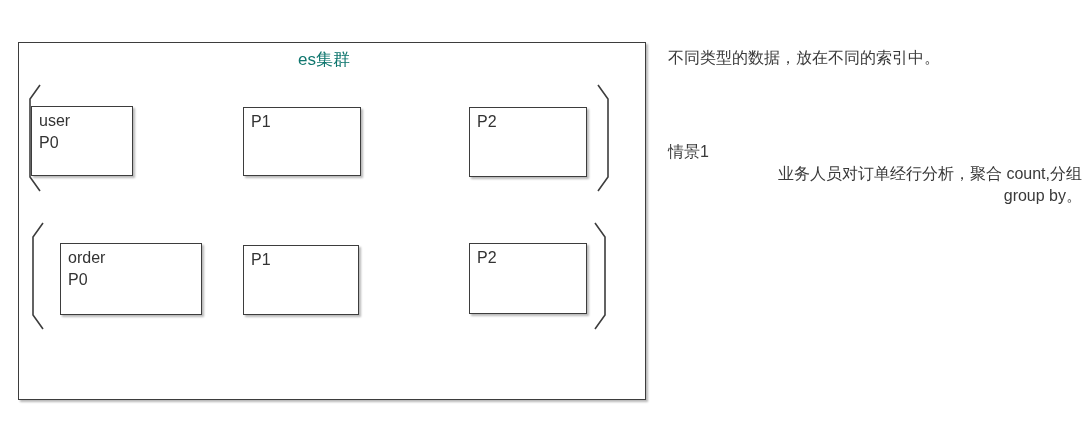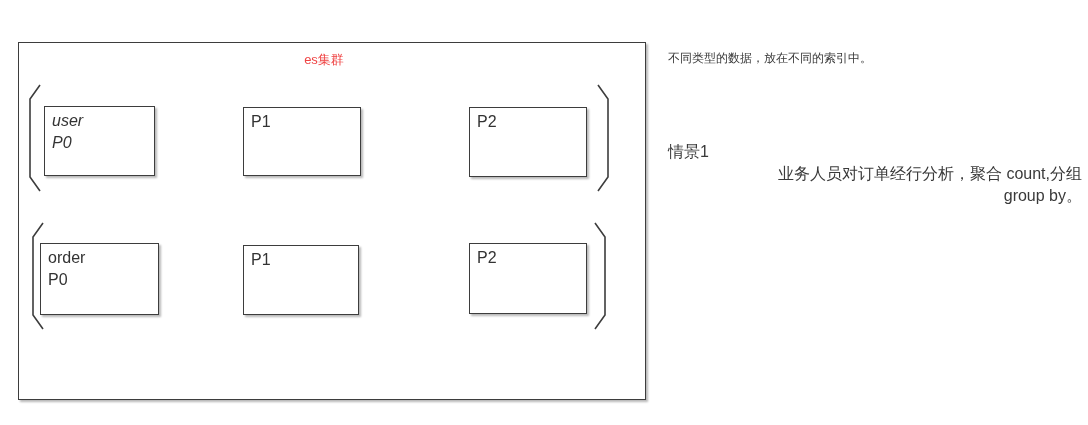--- a/index.html
+++ b/index.html
@@ -19,23 +19,23 @@
     width: 628px; height: 358px;
     border: 1.6px solid #3d3d3d;
     background: #ffffff;
     box-shadow: 2px 2px 2px rgba(0,0,0,0.28);
   }
   .cluster-title {
     position: absolute;
     left: 18px; top: 49px;
     width: 612px;
     text-align: center;
-    font-size: 13px;
+    font-size: 17px;
     line-height: 22px;
-    color: #ef4444;
+    color: #0f766e;
   }
 
   .shard-box {
     position: absolute;
     border: 1.6px solid #3d3d3d;
     background: #ffffff;
     box-shadow: 2px 2px 2px rgba(0,0,0,0.28);
   }
   .shard-label {
     display: block;
@@ -55,63 +55,63 @@
 
   .notes {
     position: absolute;
     left: 668px; top: 0;
     width: 414px;
   }
   .note-intro {
     position: absolute;
     left: 0; top: 47px;
     width: 414px;
-    font-size: 12px;
+    font-size: 16px;
     line-height: 22px;
   }
   .scenario { position: absolute; left: 0; width: 414px; }
   .scenario-1 { top: 141px; }
   .scenario-2 { top: 253px; }
   .scenario-title { font-size: 16px; line-height: 22px; }
   .scenario-body  { font-size: 16px; line-height: 22px; white-space: pre-line; text-align: right; }
 </style>
 </head>
 <body>
 
 <div class="canvas">
 
   <div class="cluster-box"></div>
   <div class="cluster-title">es集群</div>
 
   <svg class="bracket" style="left:28px; top:84px;" width="14" height="108" viewBox="0 0 14 108" preserveAspectRatio="none">
     <polyline points="12,1 2,15 2,93 12,107"></polyline>
   </svg>
 
-  <div class="shard-box" style="left:44px; top:106px; width:111px; height:70px;font-style:italic;">
+  <div class="shard-box" style="left:31px; top:106px; width:102px; height:70px;">
     <span class="shard-label">user
 P0</span>
   </div>
 
   <div class="shard-box" style="left:243px; top:107px; width:118px; height:69px;">
     <span class="shard-label">P1</span>
   </div>
 
   <div class="shard-box" style="left:469px; top:107px; width:118px; height:70px;">
     <span class="shard-label">P2</span>
   </div>
 
   <svg class="bracket" style="left:596px; top:84px;" width="14" height="108" viewBox="0 0 14 108" preserveAspectRatio="none">
     <polyline points="2,1 12,15 12,93 2,107"></polyline>
   </svg>
 
   <svg class="bracket" style="left:31px; top:222px;" width="14" height="108" viewBox="0 0 14 108" preserveAspectRatio="none">
     <polyline points="12,1 2,15 2,93 12,107"></polyline>
   </svg>
 
-  <div class="shard-box" style="left:40px; top:243px; width:119px; height:72px;">
+  <div class="shard-box" style="left:60px; top:243px; width:142px; height:72px;">
     <span class="shard-label">order
 P0</span>
   </div>
 
   <div class="shard-box" style="left:243px; top:245px; width:116px; height:70px;">
     <span class="shard-label">P1</span>
   </div>
 
   <div class="shard-box" style="left:469px; top:243px; width:118px; height:71px;">
     <span class="shard-label">P2</span>

